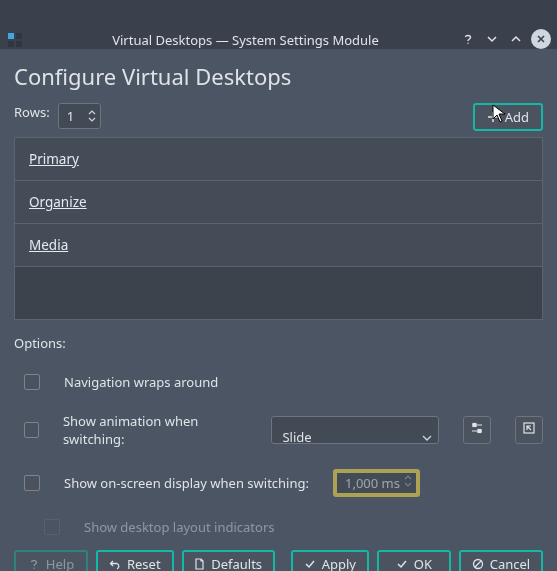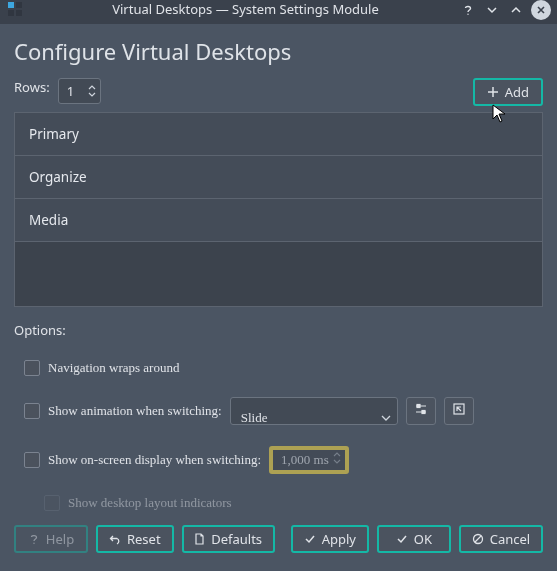--- a/index.html
+++ b/index.html
@@ -5,24 +5,24 @@
 * { box-sizing: border-box; margin: 0; padding: 0; }
 body {
   width: 557px; height: 571px;
   background: #4b5563;
   font-family: "Noto Sans", "Segoe UI", sans-serif;
   font-size: 13px;
   color: #e0e3e8;
   overflow: hidden;
 }
 .titlebar {
-  height: 24px;
+  height: 49px;
   background: #3a414c;
   display: flex;
-  align-items: flex-start;
+  align-items: flex-end;
   padding: 0 6px;
 }
 .titlebar .app-icon {
   width: 18px; height: 18px;
   margin-right: 8px;
   display: flex; align-items: center; justify-content: center;
 }
 .titlebar .title {
   flex: 1;
   text-align: center;
@@ -70,24 +70,25 @@
   font-size: 12px; padding: 5px 8px;
 }
 .list-item {
   background: #444c58;
   border: 1px solid #5c6470;
   border-left: none; border-right: none;
   margin-top: -1px;
   padding: 12px 14px;
   font-size: 13.5px;
   color: #e6e9ee;
+  text-decoration: underline;
 }
 .list-empty { flex: 1; }
 .options-label { margin-top: 14px; }
-.opt-row { display: flex; align-items: center; gap: 8px; margin-top: 21px; padding-left: 10px; font-family: Liberation Serif, serif; }
+.opt-row { display: flex; align-items: center; gap: 24px; margin-top: 21px; padding-left: 10px; }
 .opt-row.indent { padding-left: 30px; opacity: 0.45; }
 .chk {
   width: 16px; height: 16px;
   border: 1px solid #7b8390; border-radius: 2px;
   background: #4b525d;
 }
 .chk.disabled { opacity: 0.6; }
 .select {
   display: inline-flex; align-items: center;
   border: 1px solid #6b7480; border-radius: 3px;

